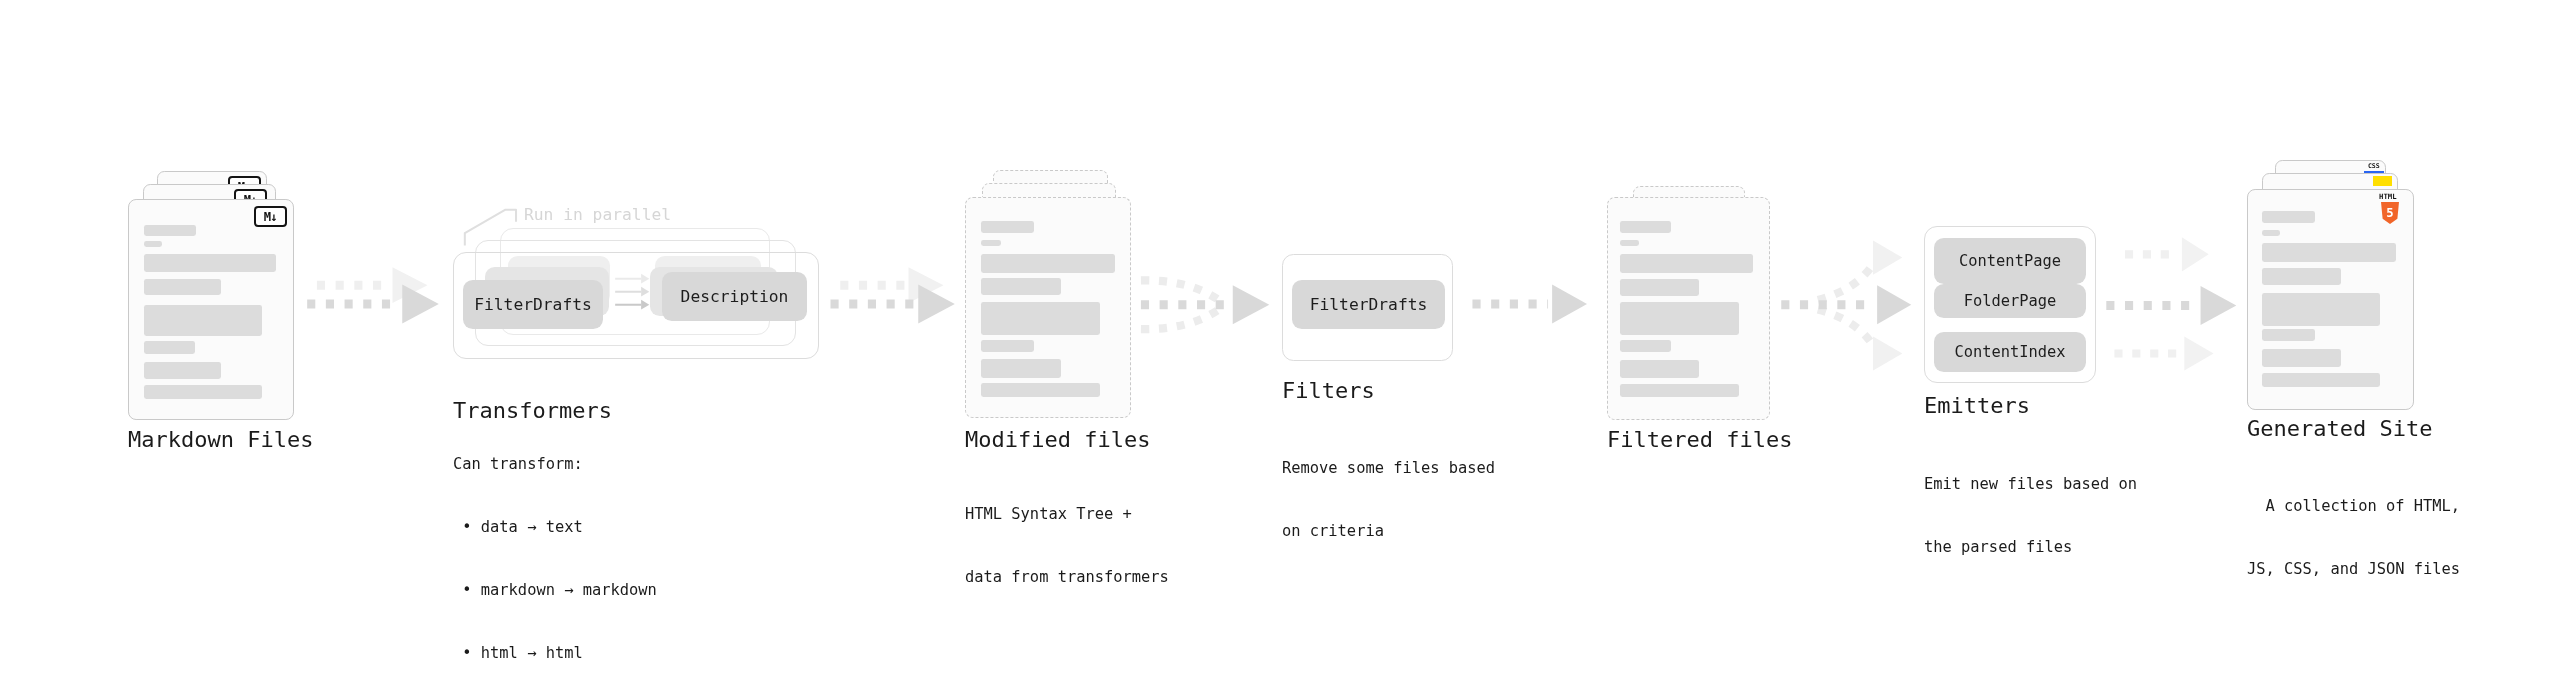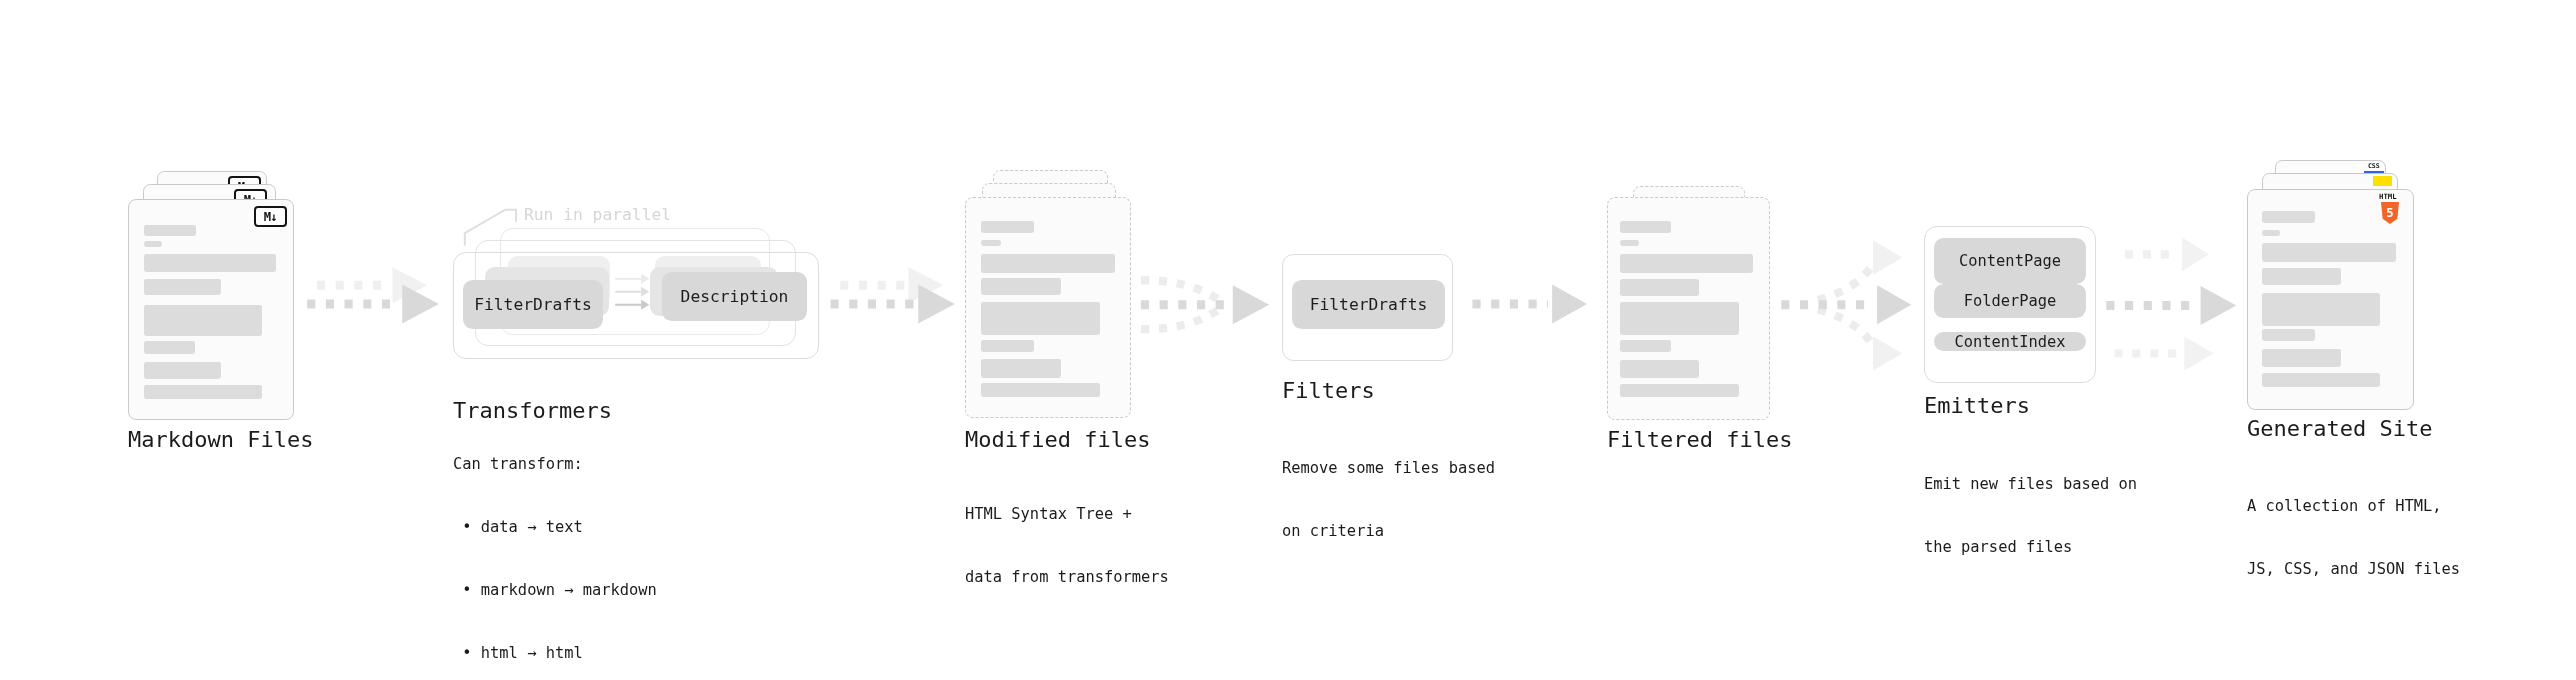--- a/index.html
+++ b/index.html
@@ -117,21 +117,21 @@
     <div class="bar" style="left:1620px;top:340px;width:51px;height:12.2px;"></div>
     <div class="bar" style="left:1620px;top:360px;width:79px;height:18px;"></div>
     <div class="bar" style="left:1620px;top:384px;width:119px;height:13px;"></div>
     <div class="title" style="left:1607px;top:428px;">Filtered files</div>
   </div>
 
   <div>
     <div class="frame" style="left:1924px;top:226px;width:172px;height:157px;"></div>
     <div class="gbox" style="left:1934px;top:238px;width:152px;height:46px;font-size:15.4px;">ContentPage</div>
     <div class="gbox" style="left:1934px;top:284px;width:152px;height:34px;font-size:15.4px;">FolderPage</div>
-    <div class="gbox" style="left:1934px;top:332px;width:152px;height:19px;font-size:15.4px;">ContentIndex</div>
+    <div class="gbox" style="left:1934px;top:332px;width:152px;height:40px;font-size:15.4px;">ContentIndex</div>
     <div class="title" style="left:1924px;top:394px;">Emitters</div>
     <div class="notes" style="left:1924px;top:432px;">
       <span>Emit new files based on</span>
       <span>the parsed files</span>
     </div>
   </div>
 
   <div>
     <div class="card small" style="left:2275px;top:160px;width:111px;height:73px;"></div>
     <div class="chip-css-text" style="left:2364px;top:163px;">CSS</div>
@@ -145,21 +145,21 @@
       </div>
     <div class="bar" style="left:2262px;top:211px;width:53px;height:12.2px;"></div>
     <div class="bar" style="left:2262px;top:230px;width:18px;height:5.7px;"></div>
     <div class="bar" style="left:2262px;top:243px;width:134px;height:18.7px;"></div>
     <div class="bar" style="left:2262px;top:268px;width:79px;height:17px;"></div>
     <div class="bar" style="left:2262px;top:293px;width:118px;height:32.5px;"></div>
     <div class="bar" style="left:2262px;top:329px;width:53px;height:12.2px;"></div>
     <div class="bar" style="left:2262px;top:349px;width:79px;height:18px;"></div>
     <div class="bar" style="left:2262px;top:373px;width:118px;height:14px;"></div>
     <div class="title" style="left:2247px;top:417px;">Generated Site</div>
-    <div class="notes" style="left:2247px;top:454px;">
+    <div class="notes" style="left:2247px;top:454px;text-align:right;">
       <span>A collection of HTML,</span>
       <span>JS, CSS, and JSON files</span>
     </div>
   </div>
 
   <svg class="overlay" width="2576" height="681" viewBox="0 0 3170 838">
 
     <polyline points="572,302 572,287 622,258 635,258 635,273" fill="none" stroke="#dfdfdf" stroke-width="2.5" stroke-linejoin="round"></polyline>
 
     <g stroke="#c9c9c9" fill="#c9c9c9">

